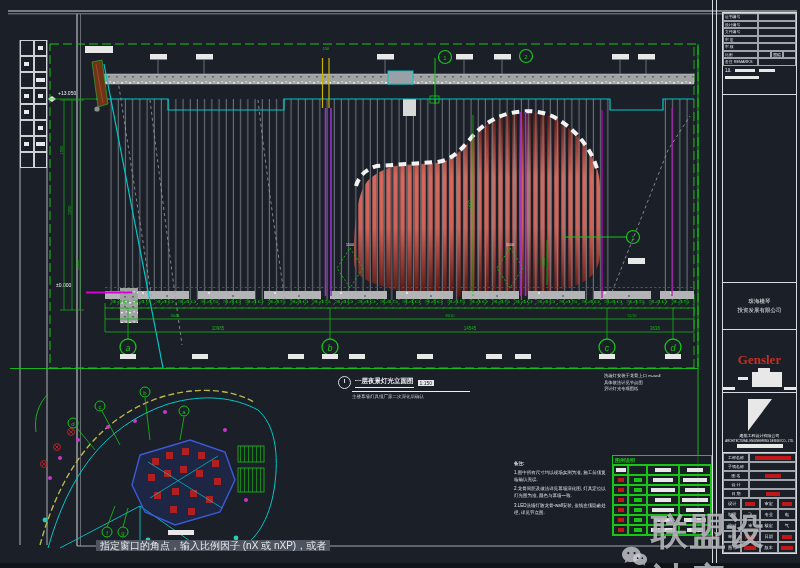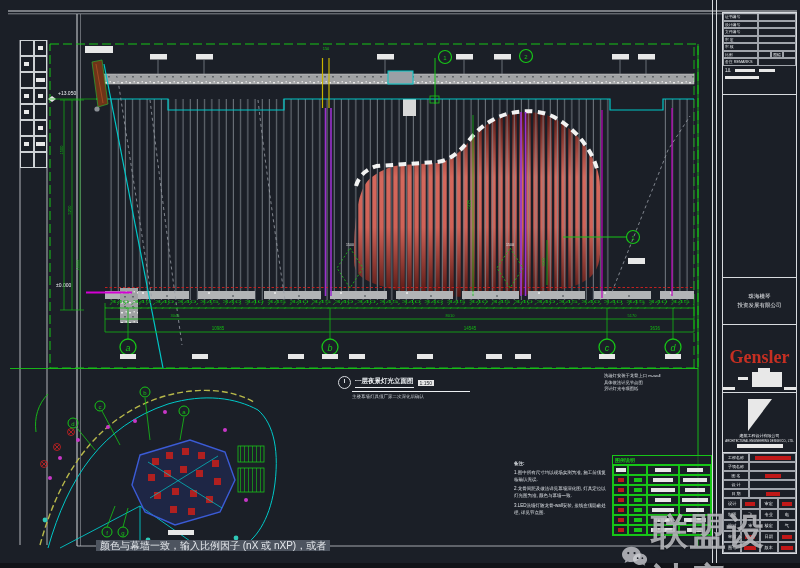--- a/index.html
+++ b/index.html
@@ -59,21 +59,21 @@
              border:1px solid #d8dbdf;display:flex;flex-direction:column;}
   .tb-info .r-row{height:7.5px;}
   .tb-info .r-cell{font-size:3.8px;}
   .tb-info .r-cell:first-child{flex:0 0 32px;justify-content:flex-start;padding-left:1px;}
   .tb .rev{height:24px;border-bottom:1px solid #d8dbdf;padding:2px;color:#e8ebee;font-size:4.5px;}
   .tb .rev .bars{display:flex;gap:4px;align-items:center;}
   .tb .wbar{display:inline-block;height:3px;background:#e8e8e8;}
   .tb .spacer{flex:1;}
   .tb .client{border-top:1px solid #d8dbdf;border-bottom:1px solid #d8dbdf;
               text-align:center;color:#eef0f3;font-size:5.5px;line-height:1.6;padding:14px 0;}
-  .tb .gensler{color:#c62f22;font-size:18px;font-weight:bold;text-align:center;
+  .tb .gensler{color:#c62f22;font-size:13px;font-weight:bold;text-align:center;
                font-family:"Liberation Serif",serif;}
   .tb .glogo{width:44px;height:15px;margin:4px auto 0;position:relative;}
   .tb .glogo .g1{position:absolute;left:14px;top:0;width:30px;height:15px;background:#e8e8e8;}
   .tb .glogo .g2{position:absolute;left:0;top:5px;width:10px;height:3px;background:#e8e8e8;}
   .tb .glogo .g3{position:absolute;left:20px;top:-4px;width:12px;height:5px;background:#e8e8e8;}
   .tb .divider{height:5px;border-bottom:1px solid #d8dbdf;display:flex;justify-content:space-between;}
   .tb .divider span{width:12px;height:3px;background:#e8e8e8;}
   .tb .pennant{width:0;height:0;margin:6px auto 2px;
                border-left:24px solid #e8e8e8;border-bottom:32px solid transparent;}
   .tb .company{text-align:center;color:#eef0f3;font-size:4px;line-height:1.5;
@@ -697,21 +697,21 @@
             </div>
             <div class="r-cell">版本</div>
             <div class="r-cell">
               <span class="r-bar" style="background: rgb(192, 24, 24); width: 12px;"></span>
             </div>
           </div>
         </div>
     </div>
   </div>
 
-  <div class="cmdline" id="cmd1">颜色与幕墙一致，输入比例因子 (nX 或 nXP)，或者</div>
+  <div class="cmdline" id="cmd1">指定窗口的角点，输入比例因子 (nX 或 nXP)，或者</div>
   <div class="bottomstrip"></div>
 
   <div class="wm">
     <svg width="32" height="28" viewBox="0 0 32 28">
       <g fill="rgba(206,208,213,.78)">
         <path d="M12,1 C5.4,1 0,5.4 0,10.8 C0,13.9 1.7,16.6 4.4,18.4 L3.3,21.6 L7.1,19.6 C8.6,20.1 10.2,20.4 12,20.4 C18.6,20.4 24,16 24,10.8 C24,5.4 18.6,1 12,1 Z"></path>
         <path d="M23,9.5 C18,9.5 14,12.8 14,16.9 C14,21 18,24.3 23,24.3 C24.3,24.3 25.6,24.1 26.7,23.7 L29.7,25.3 L28.8,22.8 C30.8,21.4 32,19.3 32,16.9 C32,12.8 28,9.5 23,9.5 Z"></path>
       </g>
       <g fill="#1b1f27">
         <circle cx="8" cy="9" r="1.4"></circle>

